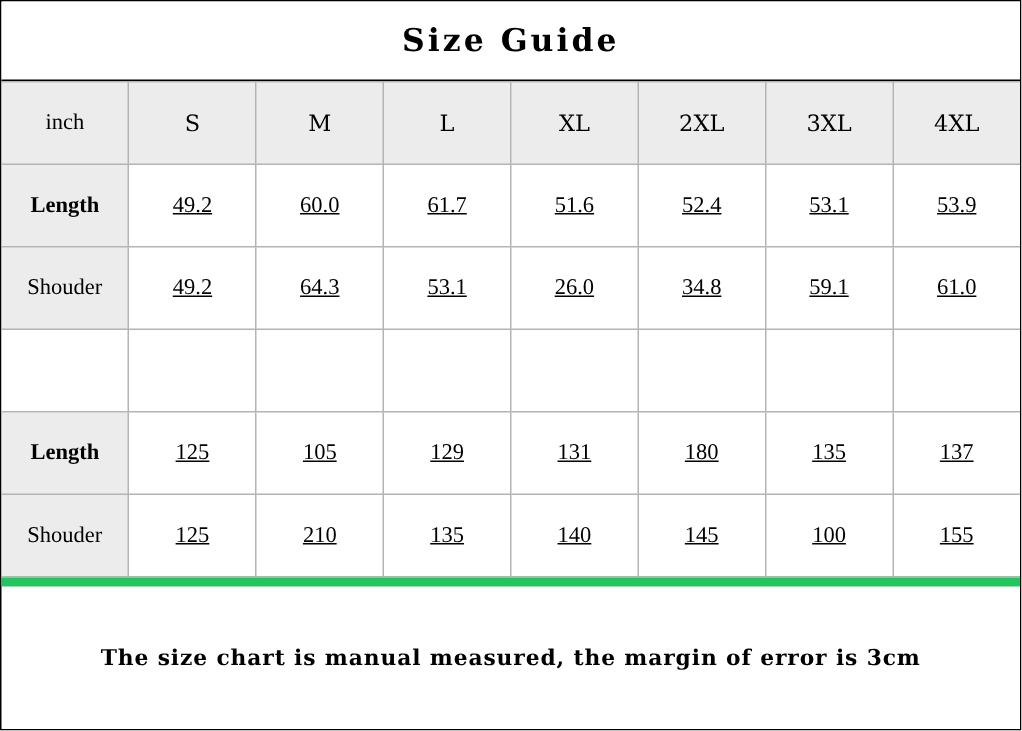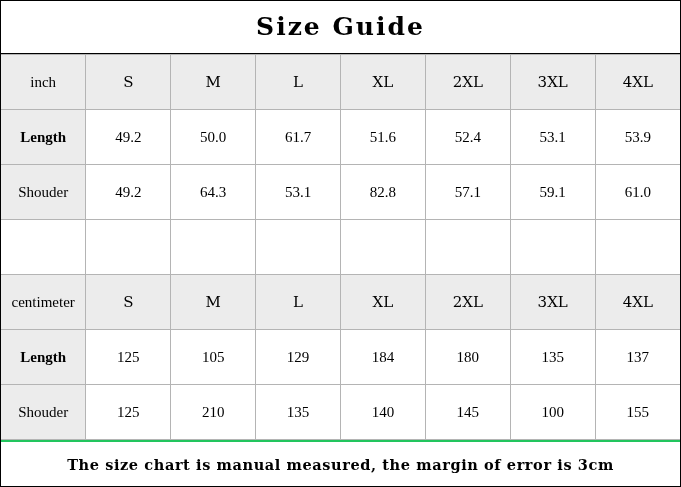--- a/index.html
+++ b/index.html
@@ -20,21 +20,21 @@
     border: 1px solid #000000;
     background: #ffffff;
     display: flex;
     flex-direction: column;
   }
   .title {
     height: 52px;
     line-height: 52px;
     text-align: center;
     font-family: "DejaVu Serif", serif;
-    font-size: 25px;
+    font-size: 21px;
     font-weight: bold;
     letter-spacing: 2px;
     color: #000000;
     border-bottom: 1px solid #000000;
     background: #ffffff;
   }
   table.size-table {
     border-collapse: collapse;
     width: 100%;
     table-layout: fixed;
@@ -74,24 +74,25 @@
   }
   td.spacer-cell {
     height: 48px;
     background: #ffffff;
     border-left-color: #b4b4b4;
     border-right-color: #b4b4b4;
   }
   td.data-cell {
     background: #ffffff;
     font-size: 15px;
+    text-decoration: underline;
   }
   .footer {
     flex: 1;
-    border-top: 2px solid #22c55e;
+    border-top: 6px solid #22c55e;
     display: flex;
     align-items: center;
     justify-content: center;
     text-align: center;
     font-family: "DejaVu Serif", serif;
     font-size: 14.5px;
     font-weight: bold;
     letter-spacing: 0.6px;
     color: #000000;
     padding: 0 10px;
@@ -115,67 +116,57 @@
         <td class="hdr-cell">L</td>
         <td class="hdr-cell">XL</td>
         <td class="hdr-cell">2XL</td>
         <td class="hdr-cell">3XL</td>
         <td class="hdr-cell last-col">4XL</td>
       </tr>
 
       <tr>
         <td class="rowlabel bold first-col">Length</td>
         <td class="data-cell">49.2</td>
-        <td class="data-cell">50.0</td>
+        <td class="data-cell">60.0</td>
         <td class="data-cell">61.7</td>
         <td class="data-cell">51.6</td>
         <td class="data-cell">52.4</td>
         <td class="data-cell">53.1</td>
         <td class="data-cell last-col">53.9</td>
       </tr>
 
       <tr>
         <td class="rowlabel first-col">Shouder</td>
         <td class="data-cell">49.2</td>
         <td class="data-cell">64.3</td>
         <td class="data-cell">53.1</td>
-        <td class="data-cell">82.8</td>
-        <td class="data-cell">57.1</td>
+        <td class="data-cell">26.0</td>
+        <td class="data-cell">34.8</td>
         <td class="data-cell">59.1</td>
         <td class="data-cell last-col">61.0</td>
       </tr>
 
       <tr>
         <td class="spacer-cell first-col"></td>
         <td class="spacer-cell"></td>
         <td class="spacer-cell"></td>
         <td class="spacer-cell"></td>
         <td class="spacer-cell"></td>
         <td class="spacer-cell"></td>
         <td class="spacer-cell"></td>
         <td class="spacer-cell last-col"></td>
       </tr>
 
-      <tr>
-        <td class="unit-cell first-col">centimeter</td>
-        <td class="hdr-cell">S</td>
-        <td class="hdr-cell">M</td>
-        <td class="hdr-cell">L</td>
-        <td class="hdr-cell">XL</td>
-        <td class="hdr-cell">2XL</td>
-        <td class="hdr-cell">3XL</td>
-        <td class="hdr-cell last-col">4XL</td>
-      </tr>
 
       <tr>
         <td class="rowlabel bold first-col">Length</td>
         <td class="data-cell">125</td>
         <td class="data-cell">105</td>
         <td class="data-cell">129</td>
-        <td class="data-cell">184</td>
+        <td class="data-cell">131</td>
         <td class="data-cell">180</td>
         <td class="data-cell">135</td>
         <td class="data-cell last-col">137</td>
       </tr>
 
       <tr>
         <td class="rowlabel first-col">Shouder</td>
         <td class="data-cell">125</td>
         <td class="data-cell">210</td>
         <td class="data-cell">135</td>

